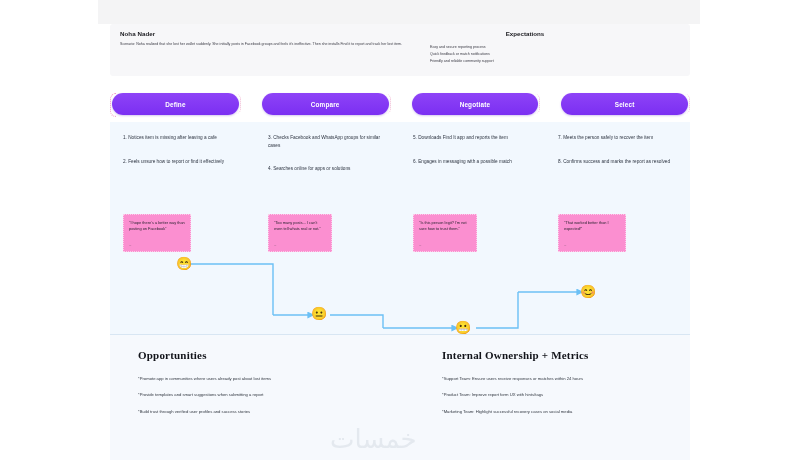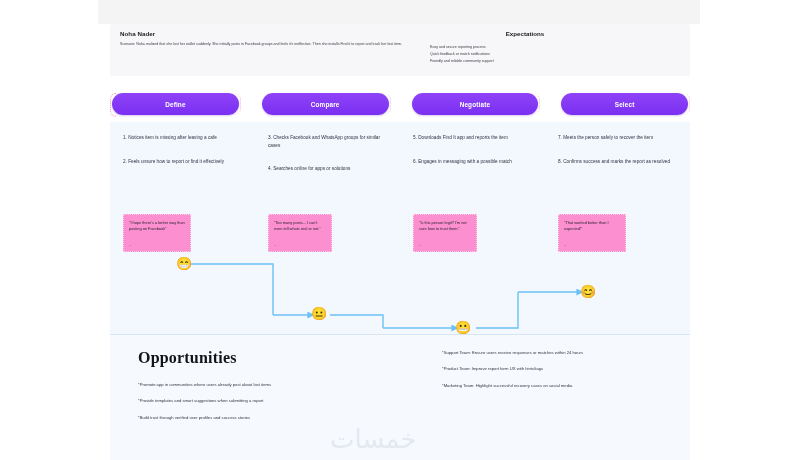--- a/index.html
+++ b/index.html
@@ -150,21 +150,21 @@
     position: absolute;
     left: 110px; top: 335px;
     width: 580px; height: 125px;
     background: #f6f9fd;
   }
   .bcol { position: absolute; top: 14px; }
   .bcol.left { left: 28px; width: 270px; }
   .bcol.right { left: 332px; width: 248px; }
   .btitle {
     font-family: "Liberation Serif", serif;
-    font-size: 16px; font-weight: bold; color: #12141a;
+    font-size: 11px; font-weight: bold; color: #12141a;
     letter-spacing: .2px;
     margin-bottom: 14px;
   }
   .bitem {
     font-size: 4.2px; line-height: 1.75; color: #30363f;
     margin-bottom: 9px;
   }
 
   
   .watermark {
@@ -273,20 +273,21 @@
   <div class="divider"></div>
 
   <div class="bottom">
     <div class="bcol left">
       <div class="btitle">Opportunities</div>
       <div class="bitem">*Promote app in communities where users already post about lost items</div>
       <div class="bitem">*Provide templates and smart suggestions when submitting a report</div>
       <div class="bitem">*Build trust through verified user profiles and    success stories</div>
     </div>
     <div class="bcol right">
+      <div class="btitle">Internal  Ownership + Metrics</div>
       <div class="bitem">*Support Team: Ensure users receive responses or matches within 24 hours</div>
       <div class="bitem">*Product Team: Improve report form UX with hints/tags</div>
       <div class="bitem">*Marketing Team: Highlight successful recovery cases on social media</div>
     </div>
   </div>
 
   <div class="watermark">خمسات</div>
 
 </div>
 

